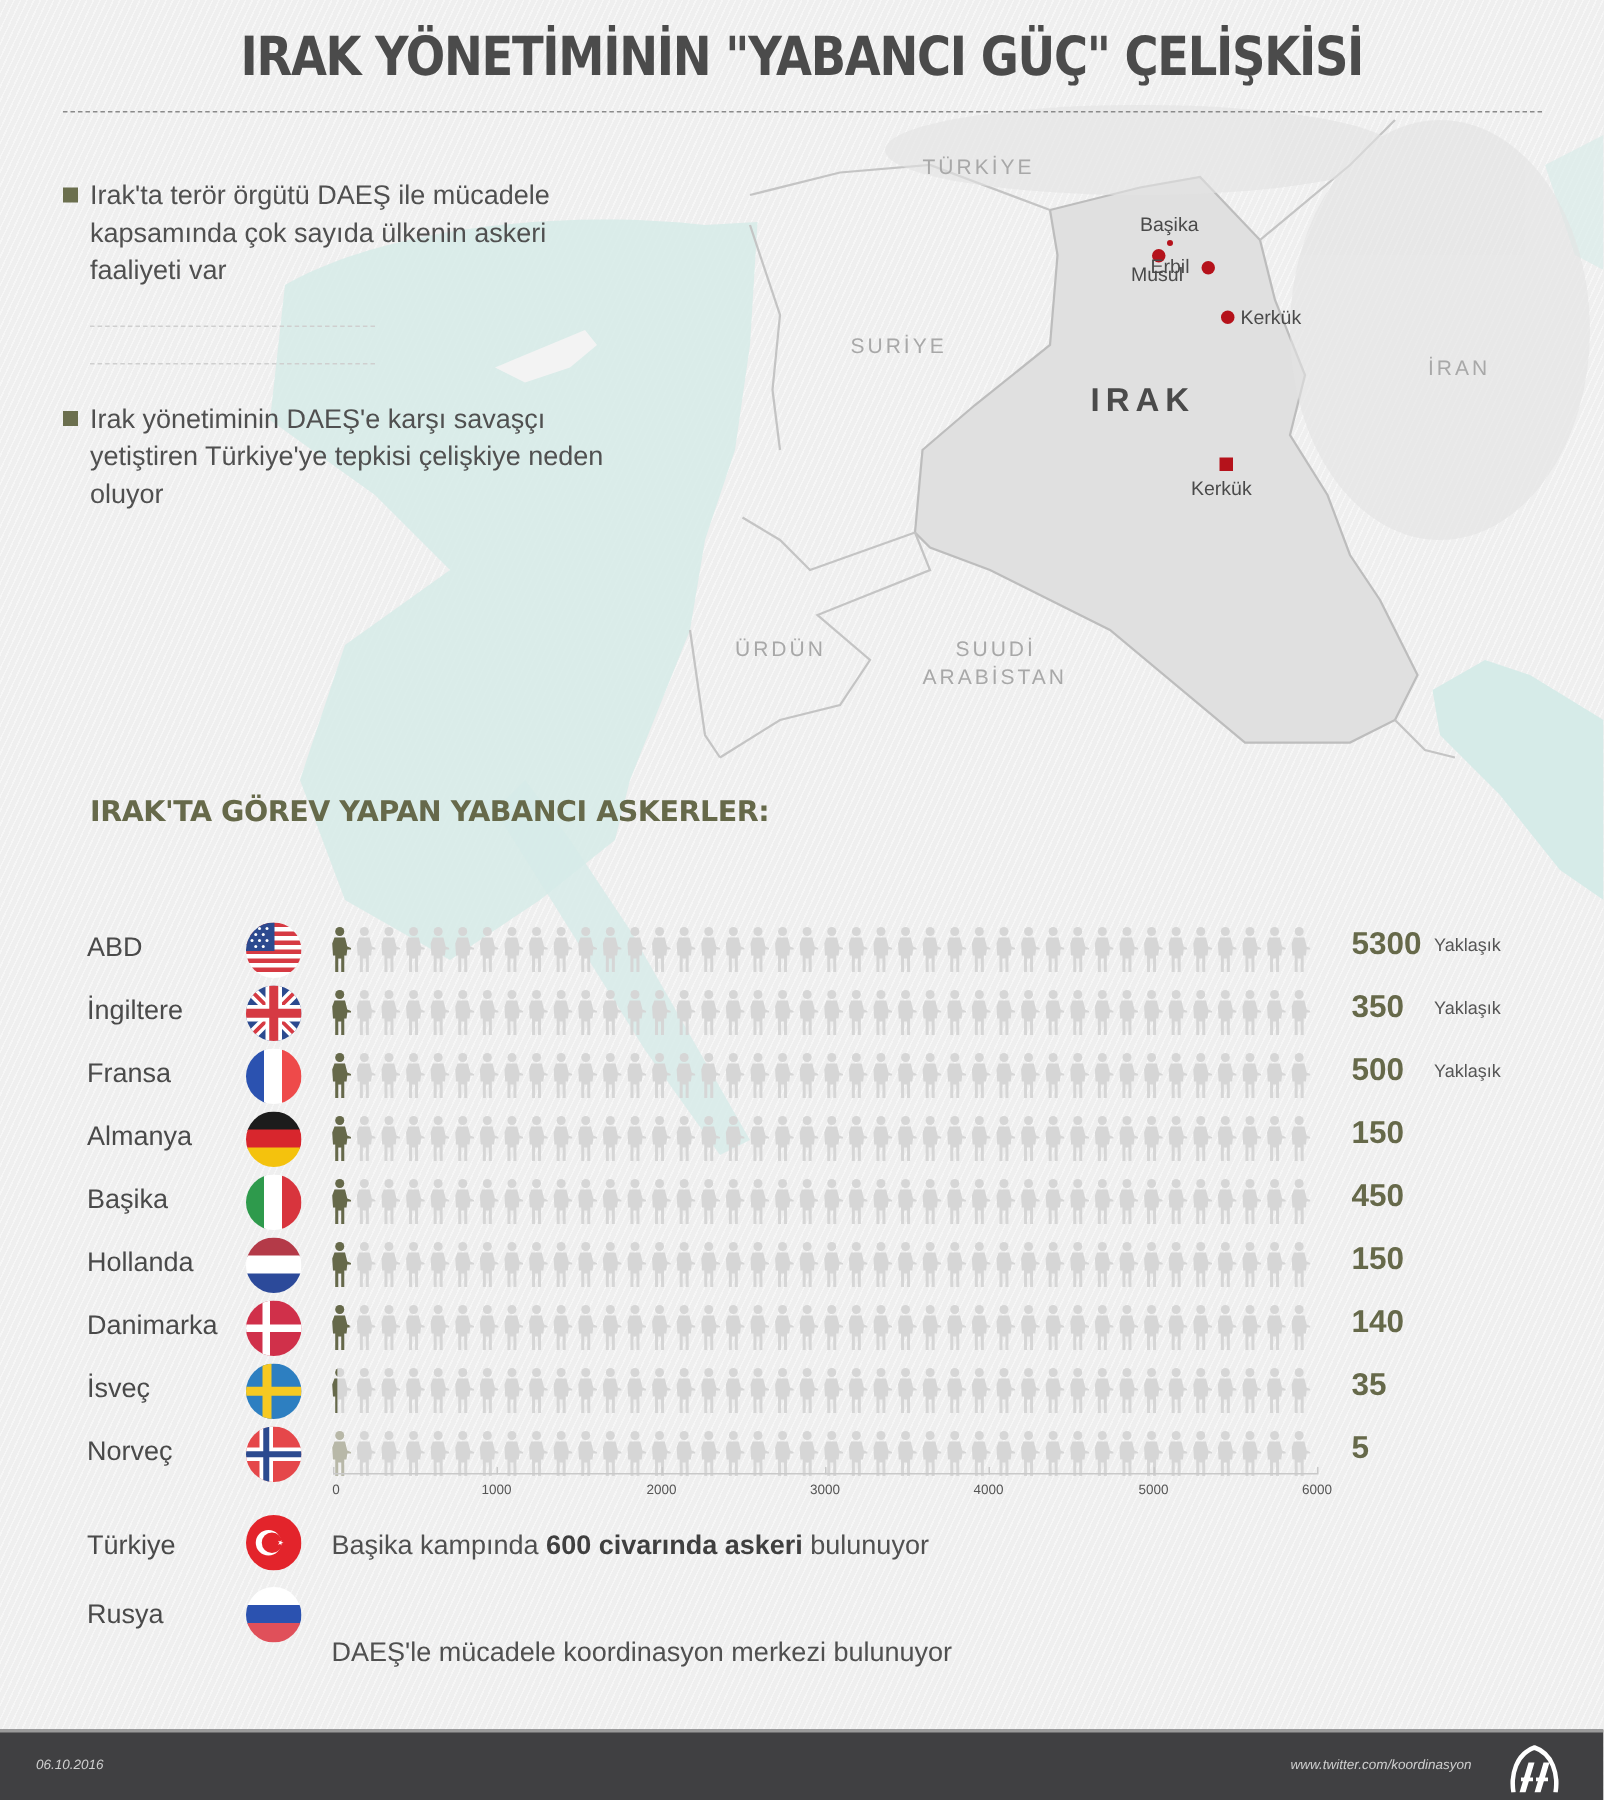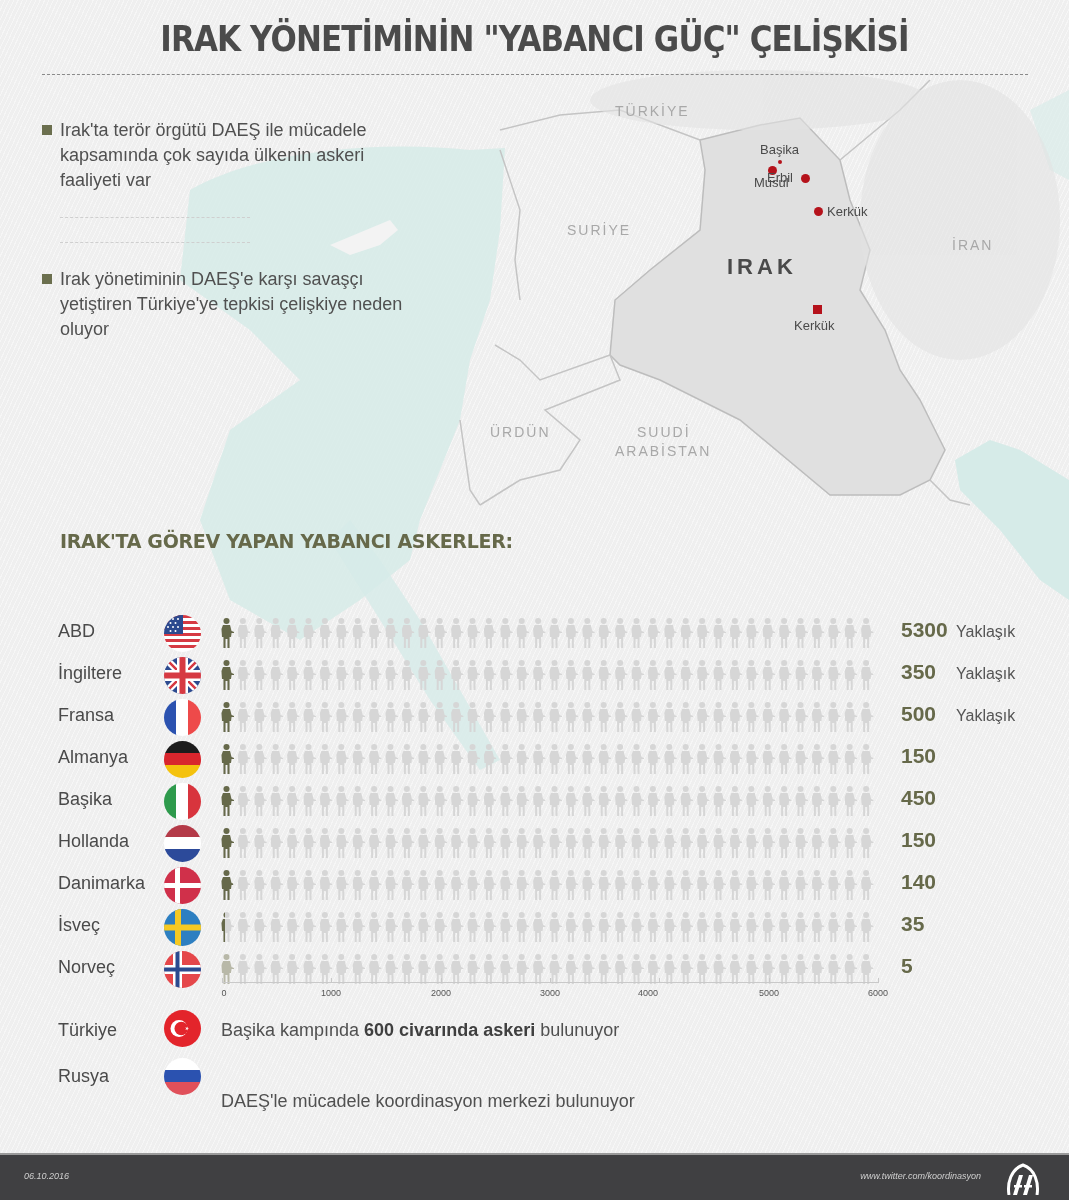--- a/index.html
+++ b/index.html
@@ -35,21 +35,21 @@
   .section-title {
     position: absolute; left: 60px; top: 530px; font-family: "DejaVu Sans", sans-serif;
     font-weight: bold; font-size: 19px; color: #66694a; z-index: 2; letter-spacing: -0.3px;
   }
   .rows { position: absolute; left: 0; top: 612px; width: 1069px; z-index: 2; }
   .row { position: relative; height: 42px; }
   .row .cname { position: absolute; left: 58px; top: 9px; font-size: 18px; color: #4a4a4a; }
   .row .flag { position: absolute; left: 164px; top: 3px; width: 37px; height: 37px; border-radius: 50%; overflow: hidden; }
   .row .soldiers { position: absolute; left: 220px; top: 4px; width: 670px; height: 34px; }
   .row .value { position: absolute; left: 901px; top: 6px; font-size: 21px; font-weight: bold; color: #66694a; }
-  .row .note { position: absolute; left: 956px; top: 11px; font-size: 16px; color: #555; }
+  .row .note { position: absolute; left: 956px; top: 11px; font-size: 12px; color: #555; }
   .axis { position: absolute; left: 222px; top: 982px; width: 660px; height: 24px; z-index: 2; }
   .axis .line { position: absolute; left: 0; top: 0; width: 656px; border-top: 1px solid #c9c9c9; }
   .axis .tick { position: absolute; top: -4px; width: 1px; height: 5px; background: #c9c9c9; }
   .axis .tl { position: absolute; top: 6px; font-size: 9px; color: #555; transform: translateX(-50%); }
   .extra { position: absolute; left: 0; width: 1069px; z-index: 2; }
   .extra .cname { position: absolute; left: 58px; font-size: 18px; color: #4a4a4a; }
   .extra .flag { position: absolute; left: 164px; width: 37px; height: 37px; border-radius: 50%; overflow: hidden; }
   .extra .desc { position: absolute; left: 221px; font-size: 18px; line-height: 25px; color: #505050; }
   .extra .desc b { color: #3f3f3f; }
   .footer { position: absolute; left: 0; top: 1153px; width: 1069px; height: 47px; background: #404042; border-top: 2px solid #9a9a9a; z-index: 3; }
@@ -832,21 +832,21 @@
   <div class="tick" style="left:109px"></div>
   <div class="tick" style="left:219px"></div>
   <div class="tick" style="left:328px"></div>
   <div class="tick" style="left:437px"></div>
   <div class="tick" style="left:547px"></div>
   <div class="tick" style="left:656px"></div>
   <span class="tl" style="left:2px">0</span>
   <span class="tl" style="left:109px">1000</span>
   <span class="tl" style="left:219px">2000</span>
   <span class="tl" style="left:328px">3000</span>
-  <span class="tl" style="left:426px">4000</span>
+  <span class="tl" style="left:437px">4000</span>
   <span class="tl" style="left:547px">5000</span>
   <span class="tl" style="left:656px">6000</span>
 </div>
 
 <div class="extra" style="top:1010px;">
   <span class="cname" style="top:10px;">Türkiye</span>
   <svg class="flag" style="top:0px;" viewBox="0 0 37 37">
     <rect width="37" height="37" fill="#e3242b"></rect>
     <circle cx="15" cy="18.5" r="8.5" fill="#fff"></circle>
     <circle cx="17.3" cy="18.5" r="6.8" fill="#e3242b"></circle>

